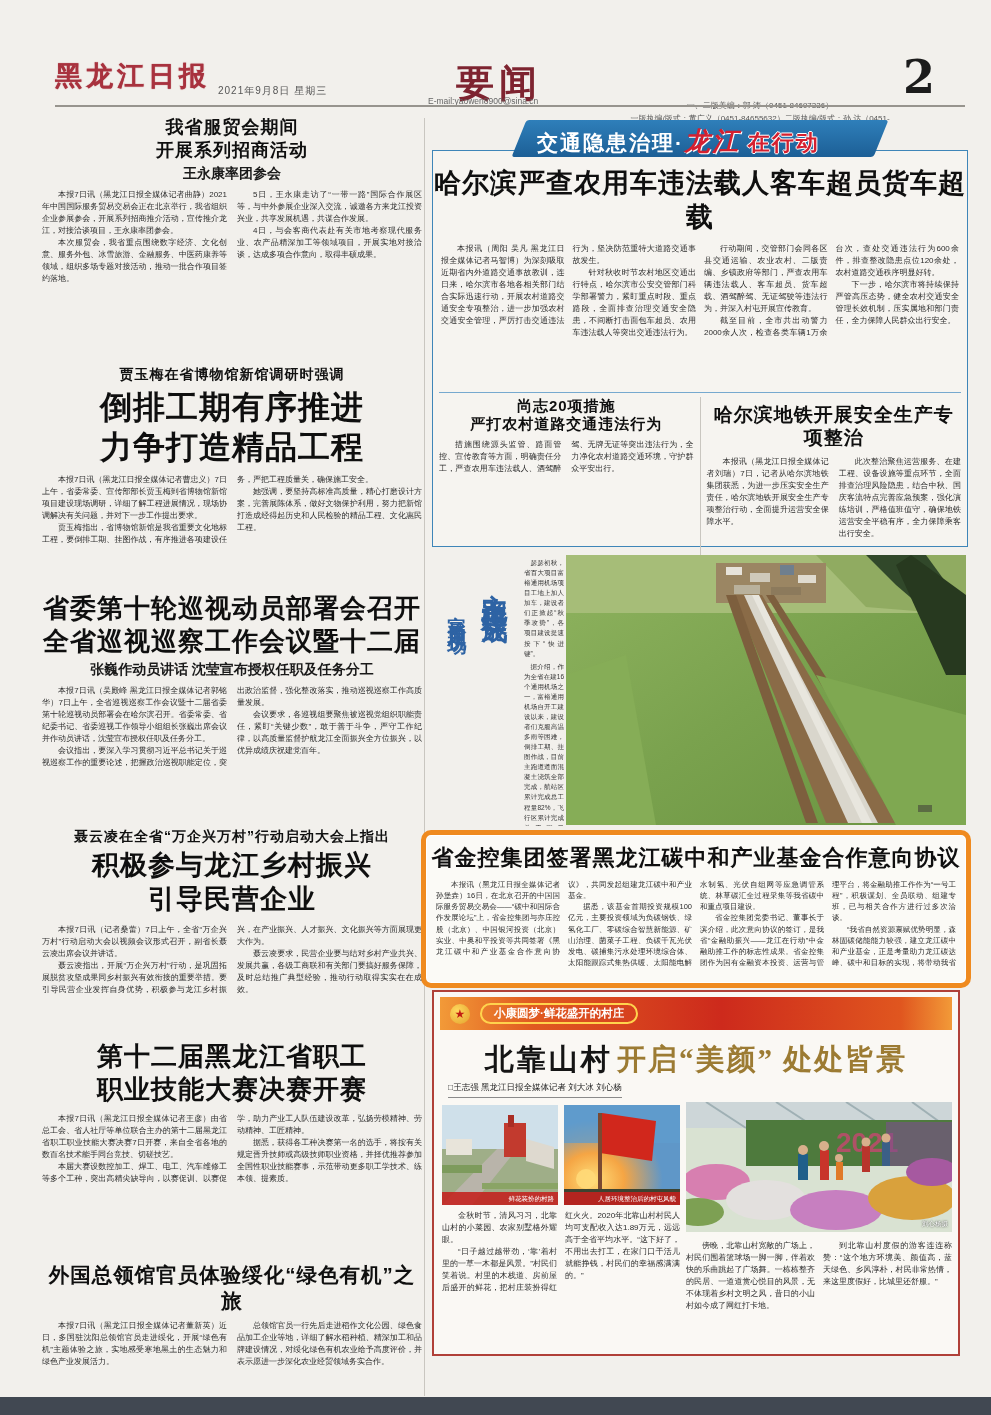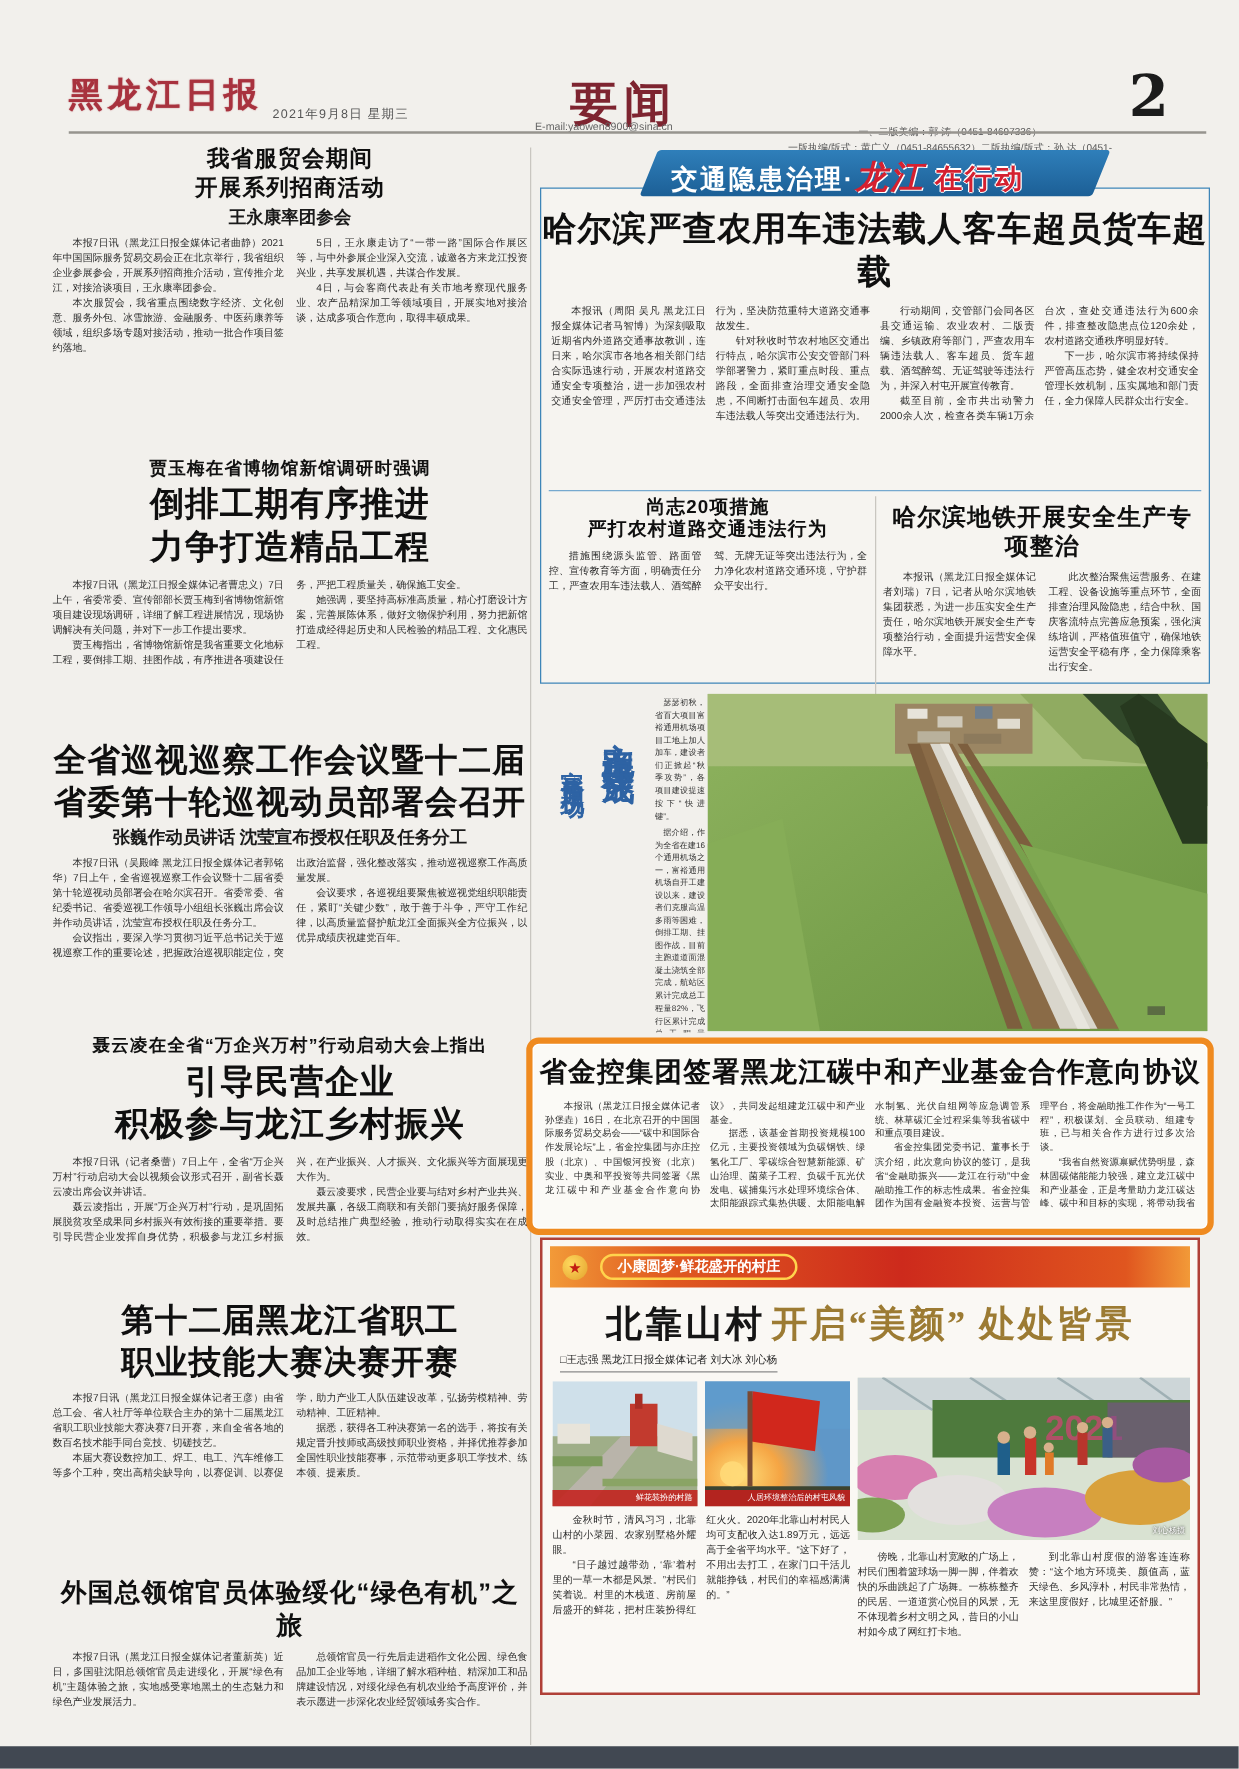--- a/index.html
+++ b/index.html
@@ -86,49 +86,49 @@
   <div class="body-cols cols2" style="height:152px;margin-top:6px;">
       <p>本报7日讯（黑龙江日报全媒体记者曲静）2021年中国国际服务贸易交易会正在北京举行，我省组织企业参展参会，开展系列招商推介活动，宣传推介龙江，对接洽谈项目，王永康率团参会。</p>
       <p>本次服贸会，我省重点围绕数字经济、文化创意、服务外包、冰雪旅游、金融服务、中医药康养等领域，组织多场专题对接活动，推动一批合作项目签约落地。</p>
       <p>5日，王永康走访了“一带一路”国际合作展区等，与中外参展企业深入交流，诚邀各方来龙江投资兴业，共享发展机遇，共谋合作发展。</p>
       <p>4日，与会客商代表赴有关市地考察现代服务业、农产品精深加工等领域项目，开展实地对接洽谈，达成多项合作意向，取得丰硕成果。</p>
     </div>
 </div>
 
 <div class="abs" style="left:42px;top:366px;width:380px;height:222px;">
   <div class="kicker">贾玉梅在省博物馆新馆调研时强调</div>
-  <div class="hl" style="font-size:27px;margin-top:3px;">
+  <div class="hl" style="font-size:32px;margin-top:3px;">
     <div>倒排工期有序推进</div>
     <div>力争打造精品工程</div>
   </div>
   <div class="body-cols cols2" style="height:128px;margin-top:7px;">
       <p>本报7日讯（黑龙江日报全媒体记者曹忠义）7日上午，省委常委、宣传部部长贾玉梅到省博物馆新馆项目建设现场调研，详细了解工程进展情况，现场协调解决有关问题，并对下一步工作提出要求。</p>
       <p>贾玉梅指出，省博物馆新馆是我省重要文化地标工程，要倒排工期、挂图作战，有序推进各项建设任务，严把工程质量关，确保施工安全。</p>
       <p>她强调，要坚持高标准高质量，精心打磨设计方案，完善展陈体系，做好文物保护利用，努力把新馆打造成经得起历史和人民检验的精品工程、文化惠民工程。</p>
     </div>
 </div>
 
 <div class="abs" style="left:42px;top:592px;width:380px;height:232px;">
   <div class="hl" style="font-size:26px;">
+    <div>省委第十轮巡视动员部署会召开</div>
     <div>全省巡视巡察工作会议暨十二届</div>
-    <div>省委第十轮巡视动员部署会召开</div>
   </div>
   <div class="subhead">张巍作动员讲话 沈莹宣布授权任职及任务分工</div>
   <div class="body-cols cols2" style="height:140px;margin-top:6px;">
       <p>本报7日讯（吴殿峰 黑龙江日报全媒体记者郭铭华）7日上午，全省巡视巡察工作会议暨十二届省委第十轮巡视动员部署会在哈尔滨召开。省委常委、省纪委书记、省委巡视工作领导小组组长张巍出席会议并作动员讲话，沈莹宣布授权任职及任务分工。</p>
       <p>会议指出，要深入学习贯彻习近平总书记关于巡视巡察工作的重要论述，把握政治巡视职能定位，突出政治监督，强化整改落实，推动巡视巡察工作高质量发展。</p>
       <p>会议要求，各巡视组要聚焦被巡视党组织职能责任，紧盯“关键少数”，敢于善于斗争，严守工作纪律，以高质量监督护航龙江全面振兴全方位振兴，以优异成绩庆祝建党百年。</p>
     </div>
 </div>
 
 <div class="abs" style="left:42px;top:828px;width:380px;height:208px;">
   <div class="kicker">聂云凌在全省“万企兴万村”行动启动大会上指出</div>
   <div class="hl" style="font-size:27px;margin-top:3px;">
+    <div>积极参与龙江乡村振兴</div>
     <div>引导民营企业</div>
-    <div>积极参与龙江乡村振兴</div>
   </div>
   <div class="body-cols cols2" style="height:112px;margin-top:7px;">
       <p>本报7日讯（记者桑蕾）7日上午，全省“万企兴万村”行动启动大会以视频会议形式召开，副省长聂云凌出席会议并讲话。</p>
       <p>聂云凌指出，开展“万企兴万村”行动，是巩固拓展脱贫攻坚成果同乡村振兴有效衔接的重要举措。要引导民营企业发挥自身优势，积极参与龙江乡村振兴，在产业振兴、人才振兴、文化振兴等方面展现更大作为。</p>
       <p>聂云凌要求，民营企业要与结对乡村产业共兴、发展共赢，各级工商联和有关部门要搞好服务保障，及时总结推广典型经验，推动行动取得实实在在成效。</p>
     </div>
 </div>
 
 <div class="abs" style="left:42px;top:1040px;width:380px;height:218px;">
   <div class="hl" style="font-size:26px;">

